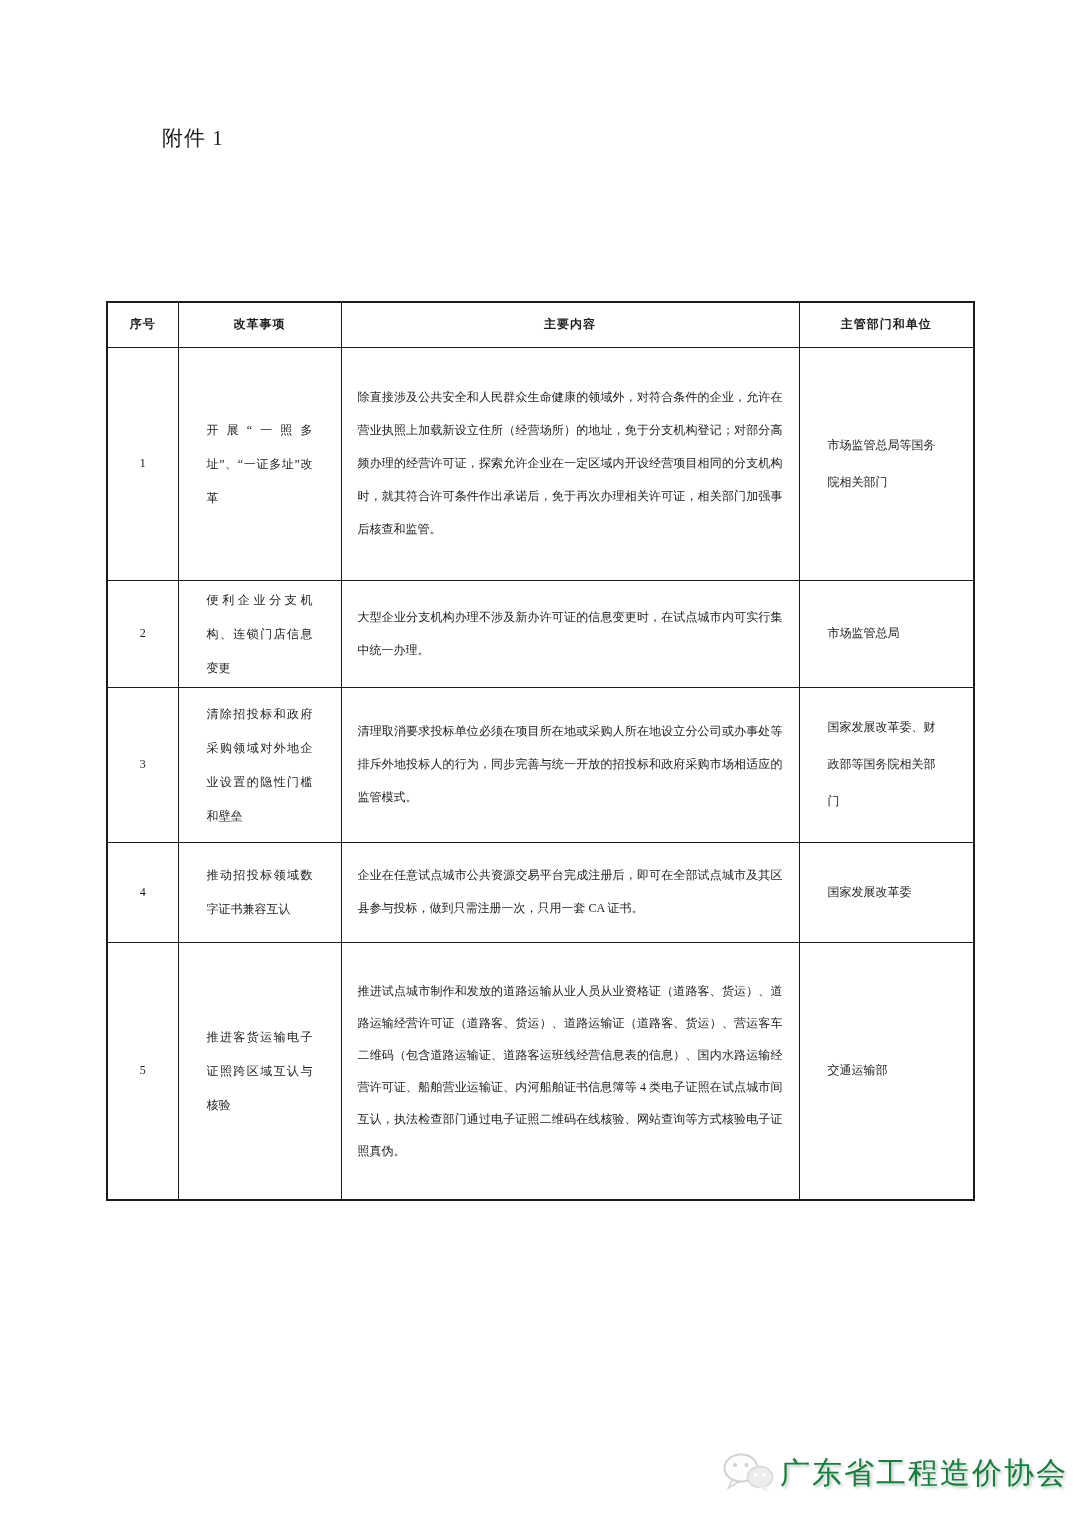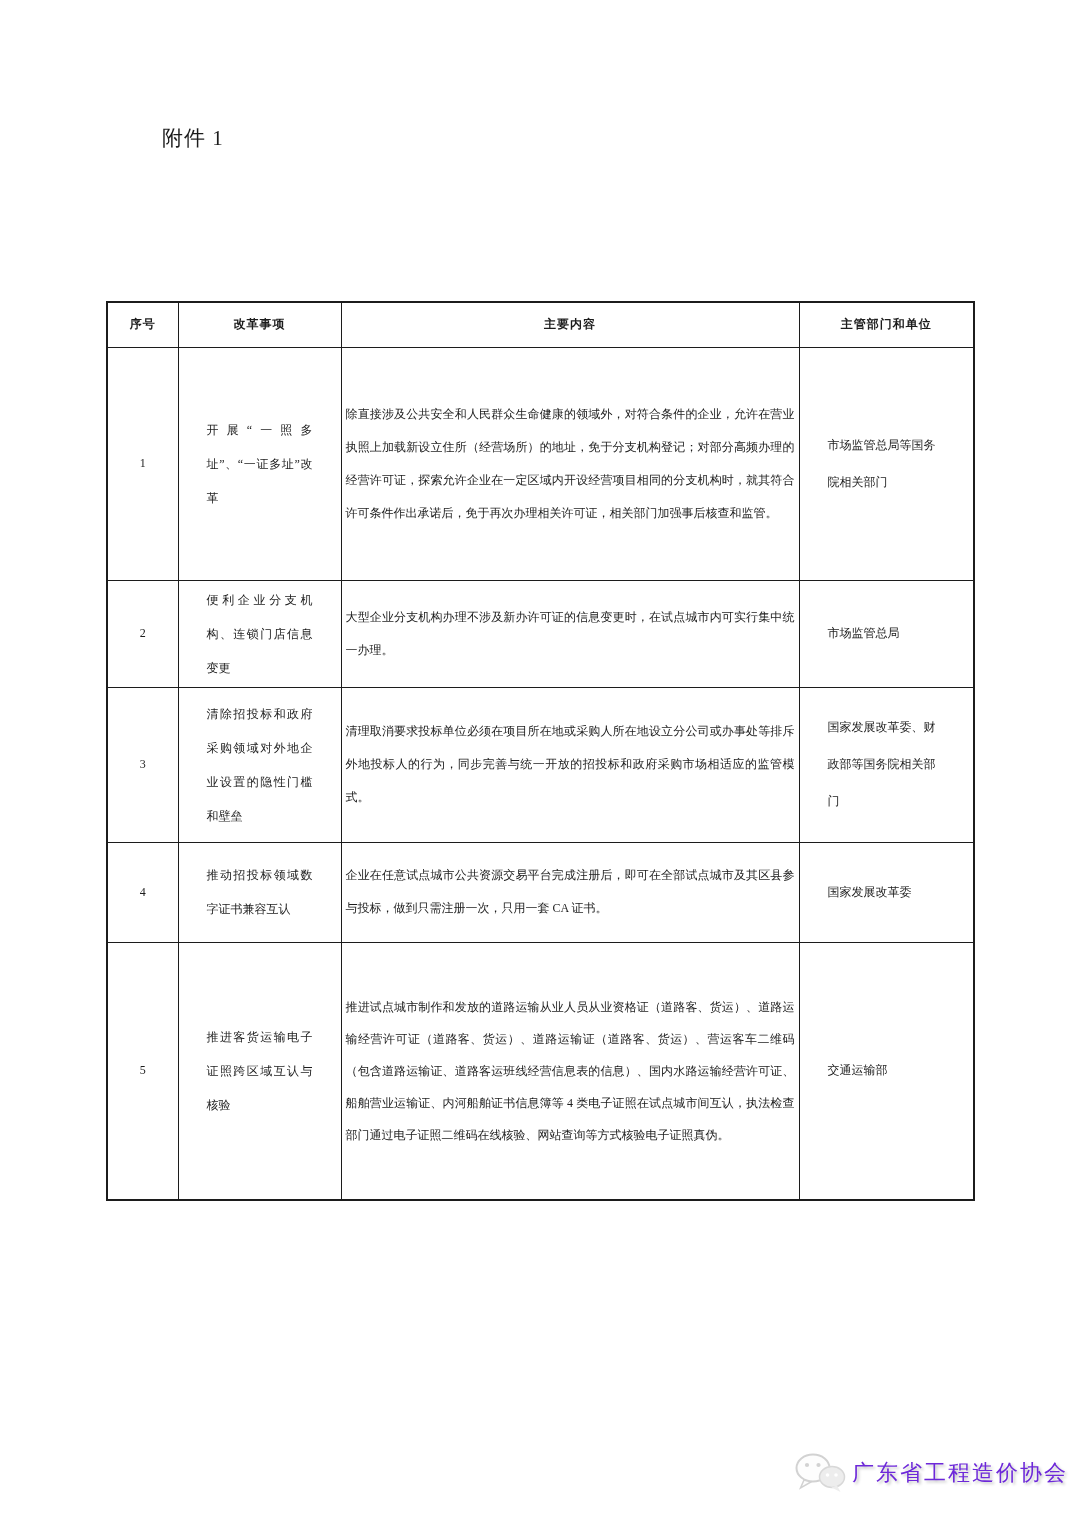--- a/index.html
+++ b/index.html
@@ -75,21 +75,21 @@
     font-style: italic;
     letter-spacing: 1px;
   }
   .cell-id { text-align: center; }
   .cell-item {
     padding: 2px 28px;
     line-height: 34px;
     text-align: justify;
   }
   .cell-content {
-    padding: 2px 4px;
+    padding: 2px 16px;
     line-height: 33px;
     text-align: justify;
   }
   .cell-dept {
     padding: 2px 28px;
     line-height: 37px;
     text-align: left;
   }
   .row-1 > td { height: 233px; }
   .row-2 > td { height: 101px; }
@@ -100,23 +100,23 @@
 
   .watermark {
     position: absolute;
     top: 1452px;
     right: 12px;
     display: flex;
     align-items: center;
     gap: 6px;
   }
   .watermark-text {
-    font-size: 22px;
+    font-size: 30px;
     letter-spacing: 2px;
-    color: #6d28d9;
+    color: #15803d;
     text-shadow: 2px 2px 3px #c3c3c3;
     font-family: Liberation Serif, serif;
     white-space: nowrap;
   }
 </style>
 </head>
 <body>
 
 <div class="page">
 

